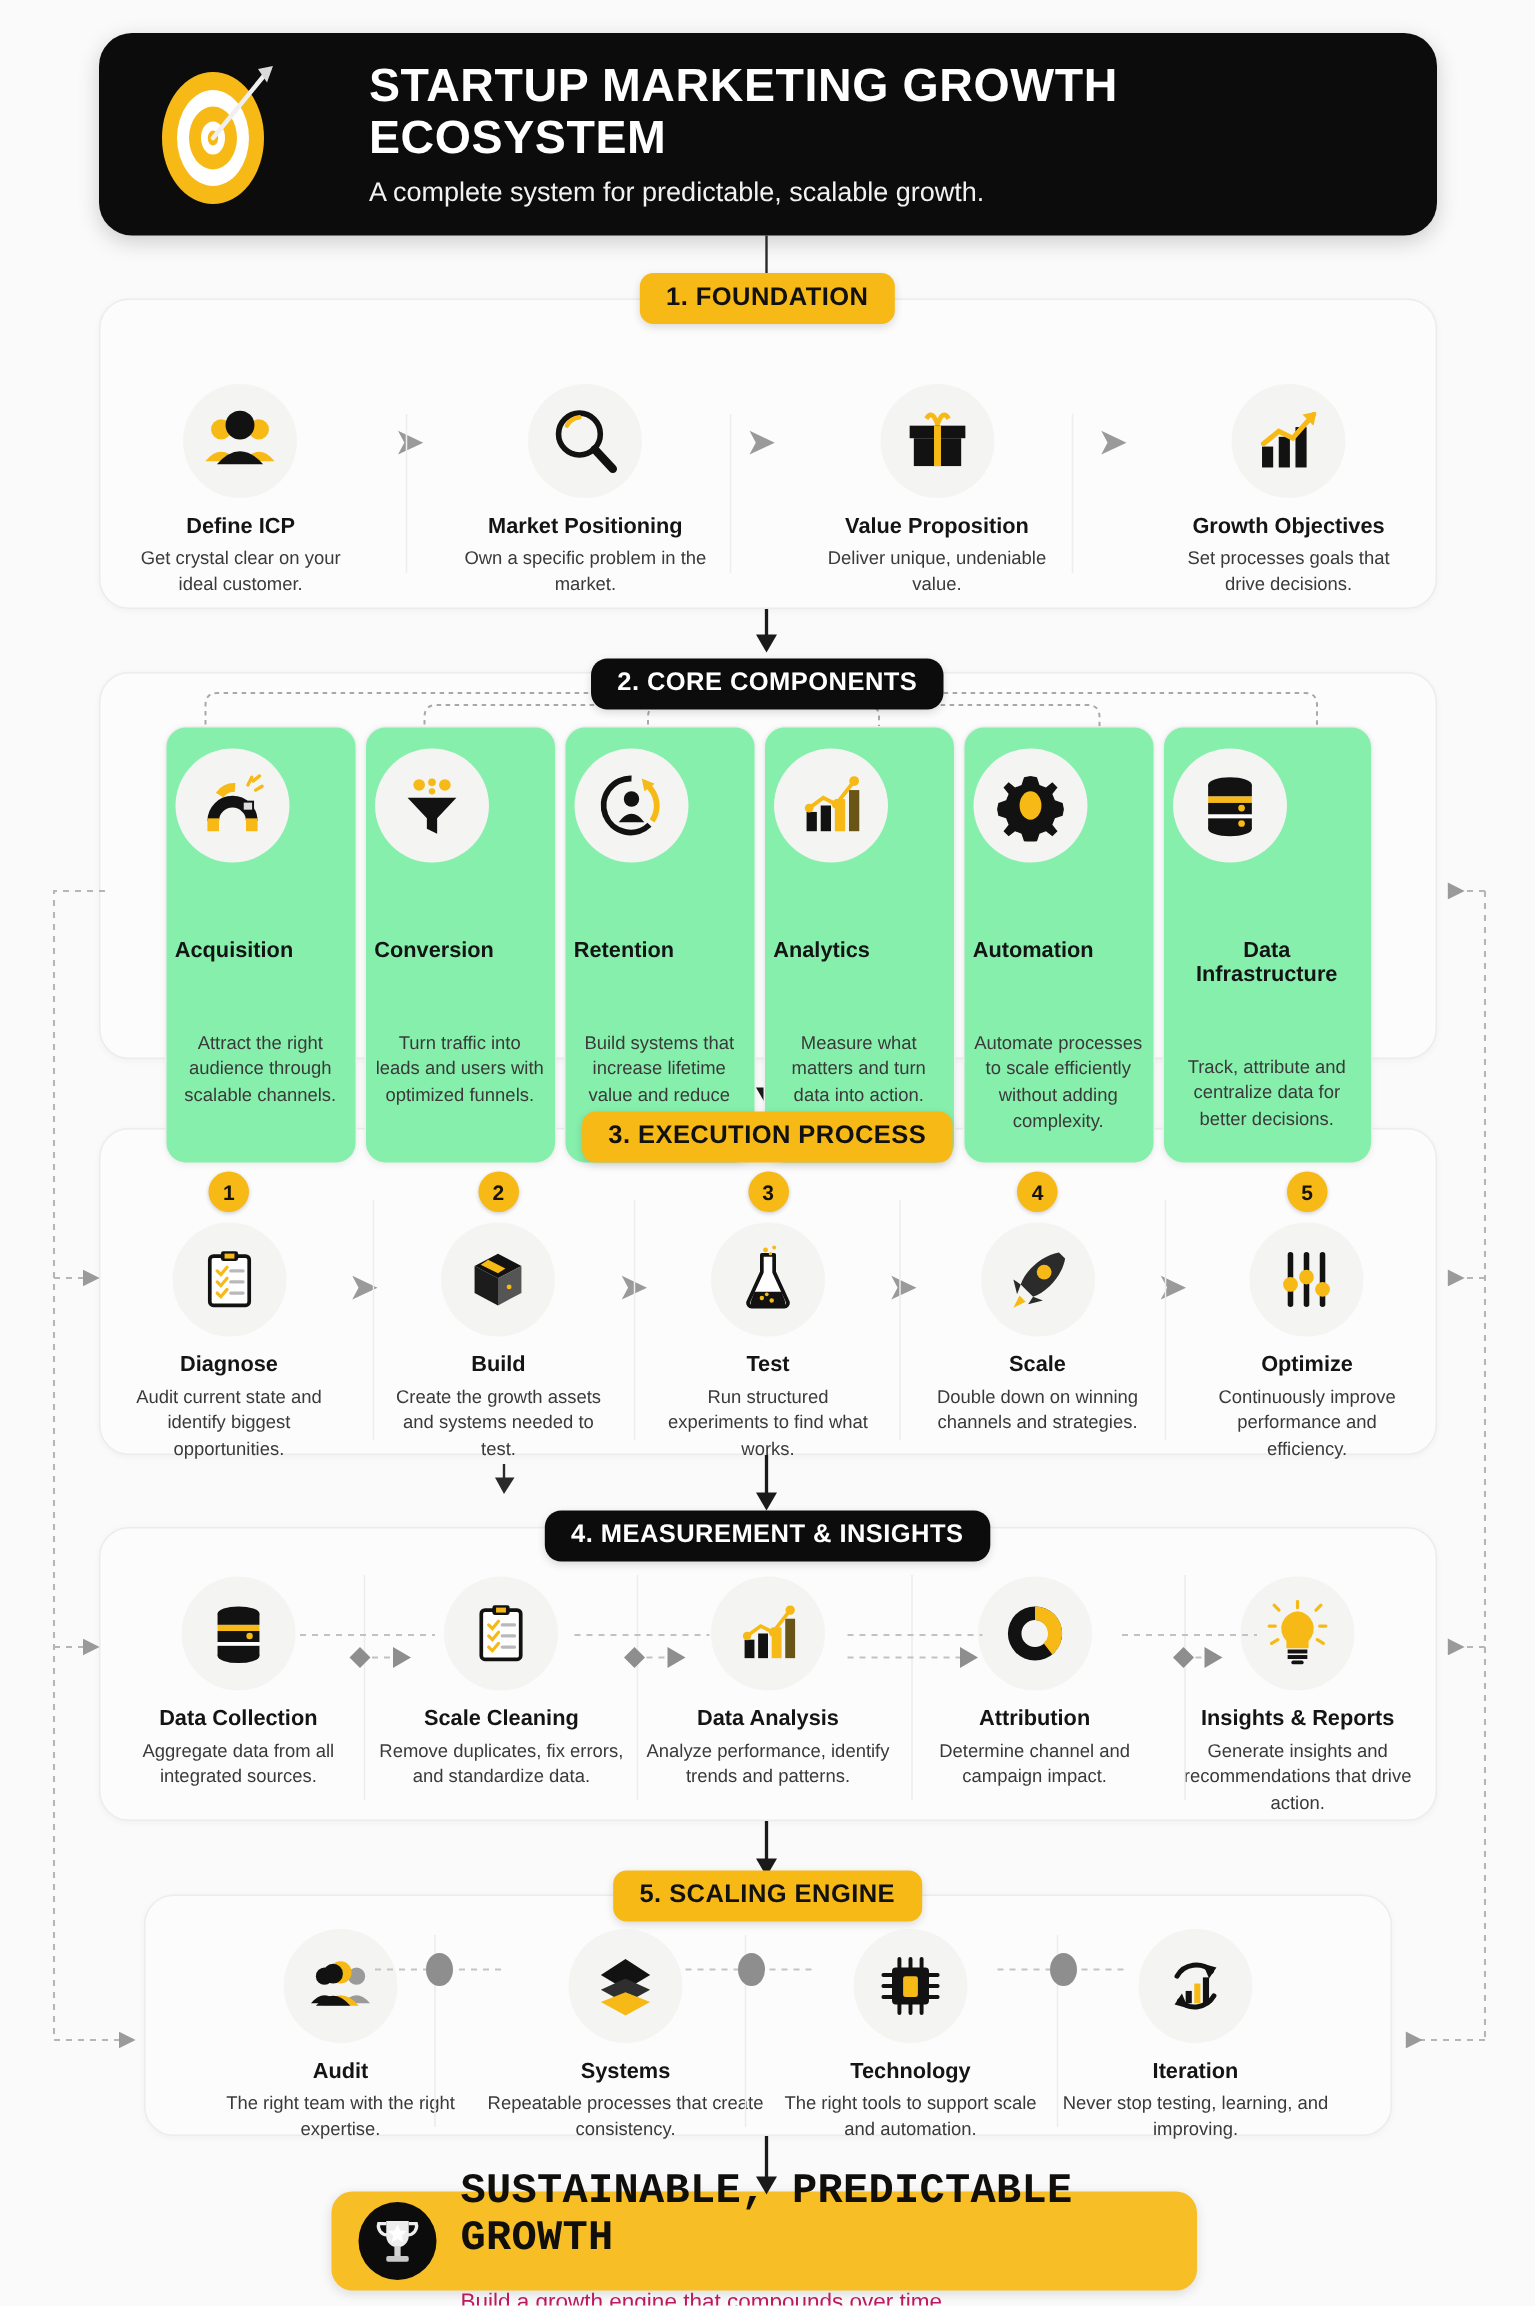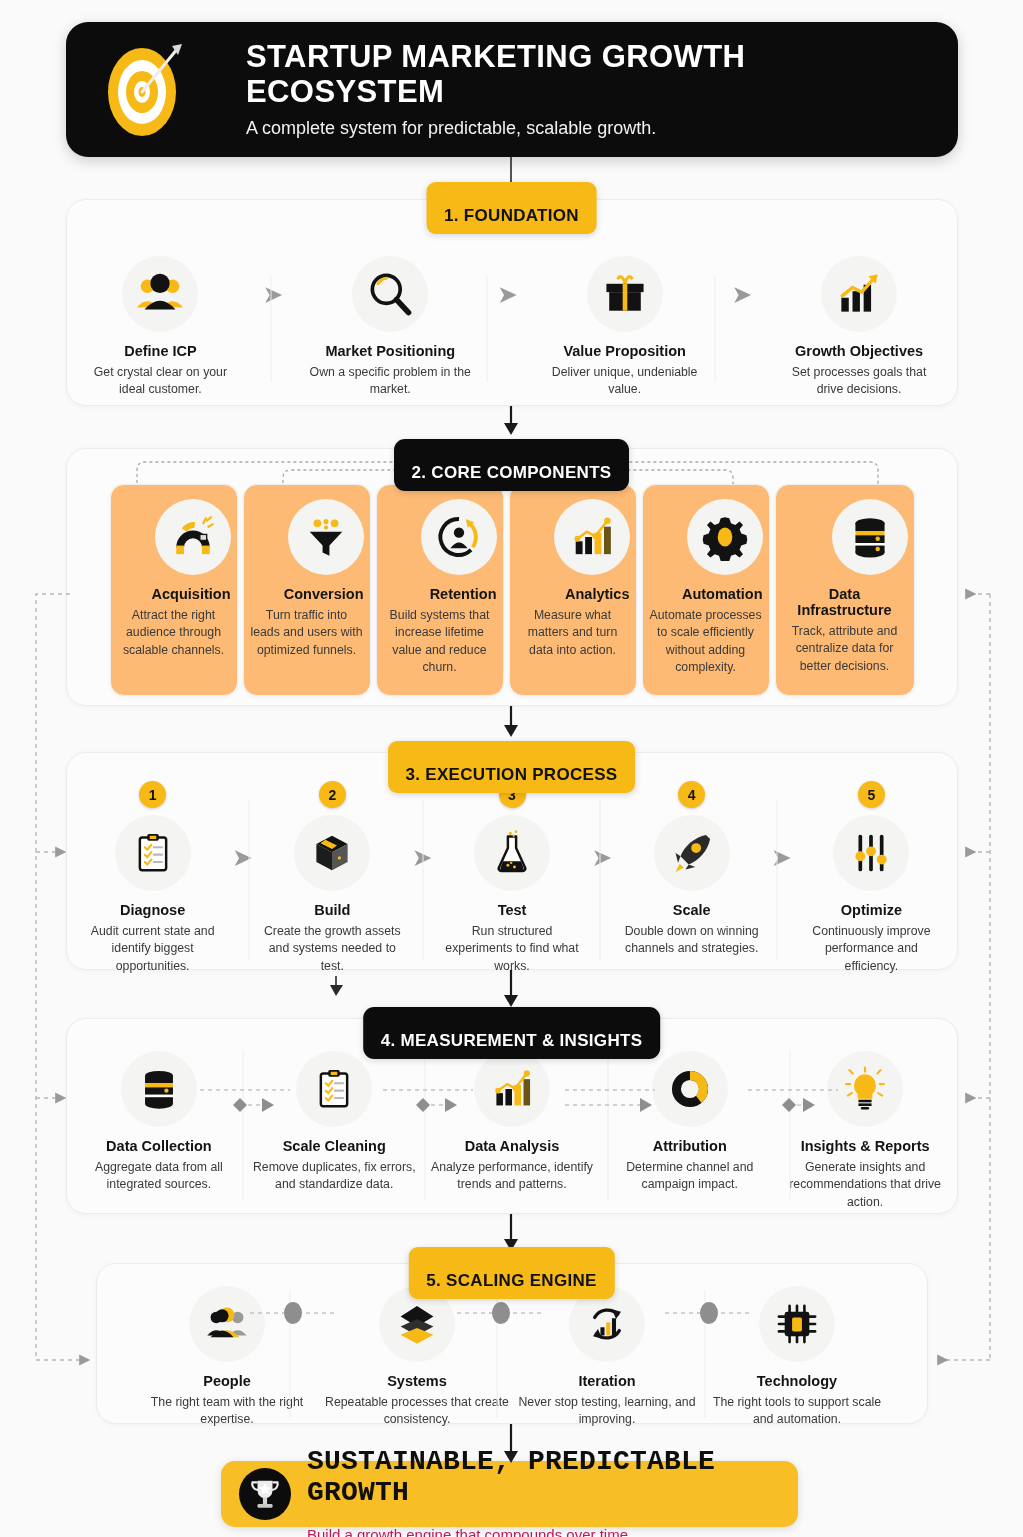--- a/index.html
+++ b/index.html
@@ -30,45 +30,45 @@
   .header-sub { color: #F2F2F2; font-size: 18px; margin-top: 9px; font-weight: 400; }
 
   
   .panel {
     position: absolute; background: #FCFCFC;
     border: 1px solid #ECECEC; border-radius: 20px;
     box-shadow: 0 1px 5px rgba(0,0,0,0.04);
   }
   .badge {
     position: absolute; left: 50%; transform: translateX(-50%);
-    padding: 24px 18px 8px; border-radius: 9px;
+    padding: 6px 18px 8px; border-radius: 9px;
     font-size: 17px; font-weight: bold; letter-spacing: 0.3px;
     white-space: nowrap; z-index: 30;
     box-shadow: 0 2px 6px rgba(0,0,0,0.14);
   }
   .badge-yellow { background: #F7B916; color: #111111; }
   .badge-dark { background: #0C0C0C; color: #ffffff; border-radius: 11px; }
 
   
   .row { display: flex; align-items: flex-start; justify-content: center; height: 100%; }
   .item { display: flex; flex-direction: column; align-items: center; position: relative; }
   .icon-wrap {
     width: 76px; height: 76px; border-radius: 50%;
     background: #F4F4F2;
     display: flex; align-items: center; justify-content: center;
     position: relative;
   }
   .i-title { font-size: 14.5px; font-weight: bold; margin-top: 11px; text-align: center; color:#141414;}
   .i-desc { font-size: 12.3px; line-height: 1.42; text-align: center; color: #3A3A3A; margin-top: 5px; }
 
   .card {
-    background: #fdba74; border: 1px solid #EFEFEF; border-radius: 14px;
+    background: #86efac; border: 1px solid #EFEFEF; border-radius: 14px;
     box-shadow: 0 1px 4px rgba(0,0,0,0.05);
     padding: 14px 6px 18px;
-    display: flex; flex-direction: column; align-items: flex-end;
+    display: flex; flex-direction: column; align-items: flex-start; gap: 40px;
   }
 
   .arrow-g { color: #9A9A9A; font-size: 22px; line-height: 1; font-weight: bold; }
 
   .numbadge {
     width: 27px; height: 27px; border-radius: 50%;
     background: #F7B916; color: #15130C;
     font-size: 14px; font-weight: bold;
     display: flex; align-items: center; justify-content: center;
     margin-bottom: 7px;
@@ -584,48 +584,33 @@
             <circle cx="15" cy="20" r="7" fill="#121212"></circle>
               <path d="M4,42 q11,-13 22,0 Z" fill="#121212"></path>
             <circle cx="41" cy="20" r="7" fill="#9A9A9A"></circle>
               <path d="M30,42 q11,-13 22,0 Z" fill="#9A9A9A"></path>
             <circle cx="28" cy="17" r="9" fill="#F7B916"></circle>
               <path d="M13,44 q15,-17 30,0 Z" fill="#F7B916"></path>
             <circle cx="22" cy="18" r="8" fill="#121212"></circle>
               <path d="M8,44 q14,-16 28,0 Z" fill="#121212"></path>
           </svg>
         </div>
-        <div class="i-title">People</div>
+        <div class="i-title">Audit</div>
         <div class="i-desc">The right team with the right expertise.</div>
       </div>
       <div class="item" style="width:190px;">
         <div class="icon-wrap">
           <svg viewBox="0 0 56 56" width="46" height="46">
             <path d="M28,6 L48,19 L28,31 L8,19 Z" fill="#121212"></path>
             <path d="M28,22 L48,31 L28,42 L8,31 Z" fill="#2E2E2E"></path>
             <path d="M28,33 L48,41 L28,52 L8,41 Z" fill="#F7B916"></path>
           </svg>
         </div>
         <div class="i-title">Systems</div>
         <div class="i-desc">Repeatable processes that create consistency.</div>
-      </div>
-      <div class="item" style="width:190px;">
-        <div class="icon-wrap">
-          <svg viewBox="0 0 56 56" width="46" height="46">
-            <path d="M13,20 a18,18 0 0 1 28,-4" fill="none" stroke="#121212" stroke-width="4" stroke-linecap="round"></path>
-            <path d="M43,36 a18,18 0 0 1 -28,4" fill="none" stroke="#121212" stroke-width="4" stroke-linecap="round"></path>
-            <path d="M34,10 L45,13 L39,22 Z" fill="#121212"></path>
-            <path d="M22,46 L11,43 L17,34 Z" fill="#121212"></path>
-            <rect x="20" y="32" width="5" height="10" fill="#121212"></rect>
-            <rect x="27" y="26" width="5" height="16" fill="#F7B916"></rect>
-            <rect x="34" y="21" width="5" height="21" fill="#121212"></rect>
-          </svg>
-        </div>
-        <div class="i-title">Iteration</div>
-        <div class="i-desc">Never stop testing, learning, and improving.</div>
       </div>
       <div class="item" style="width:190px;">
         <div class="icon-wrap">
           <svg viewBox="0 0 56 56" width="46" height="46">
             <rect x="13" y="13" width="30" height="30" rx="3" fill="#121212"></rect>
             <rect x="22" y="20" width="12" height="17" rx="2" fill="#F7B916"></rect>
             <g stroke="#121212" stroke-width="3.2" stroke-linecap="round">
               <line x1="19" y1="13" x2="19" y2="6"></line>
                 <line x1="28" y1="13" x2="28" y2="6"></line>
                 <line x1="37" y1="13" x2="37" y2="6"></line>
@@ -637,20 +622,35 @@
                 <line x1="13" y1="37" x2="6" y2="37"></line>
               <line x1="43" y1="19" x2="50" y2="19"></line>
                 <line x1="43" y1="28" x2="50" y2="28"></line>
                 <line x1="43" y1="37" x2="50" y2="37"></line>
             </g>
           </svg>
         </div>
         <div class="i-title">Technology</div>
         <div class="i-desc">The right tools to support scale and automation.</div>
       </div>
+      <div class="item" style="width:190px;">
+        <div class="icon-wrap">
+          <svg viewBox="0 0 56 56" width="46" height="46">
+            <path d="M13,20 a18,18 0 0 1 28,-4" fill="none" stroke="#121212" stroke-width="4" stroke-linecap="round"></path>
+            <path d="M43,36 a18,18 0 0 1 -28,4" fill="none" stroke="#121212" stroke-width="4" stroke-linecap="round"></path>
+            <path d="M34,10 L45,13 L39,22 Z" fill="#121212"></path>
+            <path d="M22,46 L11,43 L17,34 Z" fill="#121212"></path>
+            <rect x="20" y="32" width="5" height="10" fill="#121212"></rect>
+            <rect x="27" y="26" width="5" height="16" fill="#F7B916"></rect>
+            <rect x="34" y="21" width="5" height="21" fill="#121212"></rect>
+          </svg>
+        </div>
+        <div class="i-title">Iteration</div>
+        <div class="i-desc">Never stop testing, learning, and improving.</div>
+      </div>
     </div>
   </div>
   <div class="badge badge-yellow" style="top:1247px;">5. SCALING ENGINE</div>
 
   <div class="footer">
     <div class="footer-icon">
       <svg viewBox="0 0 48 48" width="40" height="40">
         <path d="M15,8 L33,8 L33,20 a9,9 0 0 1 -18,0 Z" fill="#EDEDED"></path>
         <path d="M15,10 L9,10 a7,7 0 0 0 7,9" fill="none" stroke="#EDEDED" stroke-width="2.6"></path>
         <path d="M33,10 L39,10 a7,7 0 0 1 -7,9" fill="none" stroke="#EDEDED" stroke-width="2.6"></path>

